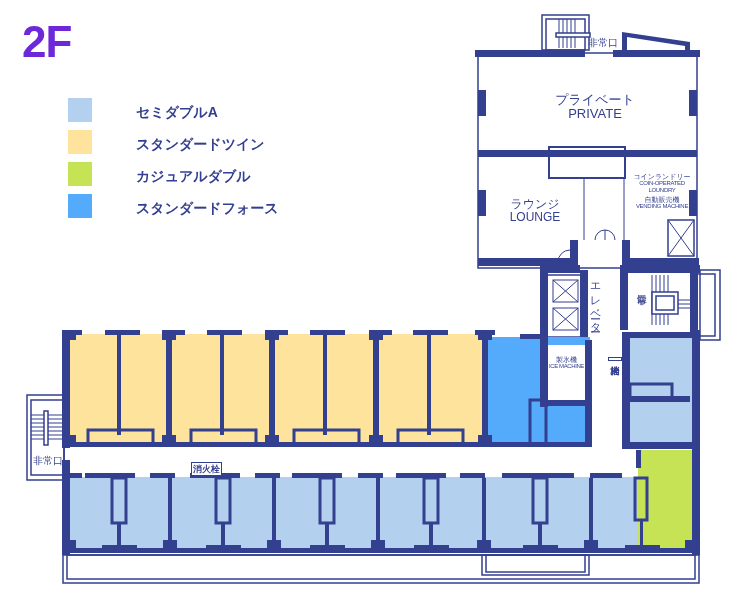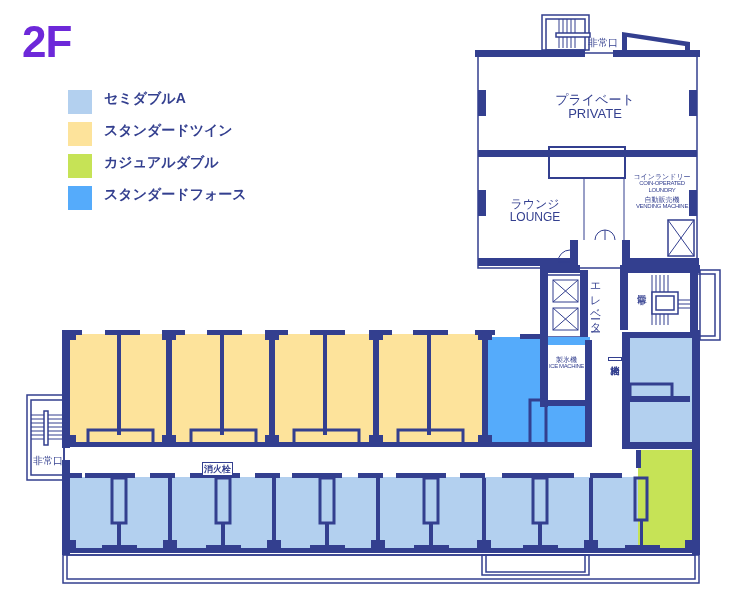--- a/index.html
+++ b/index.html
@@ -1,19 +1,19 @@
 <!DOCTYPE html>
 <html><head>
 <meta charset="utf-8">
 <style>
   html,body{margin:0;padding:0;background:#fff;}
   body{width:751px;height:600px;position:relative;overflow:hidden;font-family:"Liberation Sans","DejaVu Sans",sans-serif;}
   .title{position:absolute;left:22px;top:20px;font-size:44px;font-weight:bold;color:#6d28d9;letter-spacing:-1px;line-height:1;}
   .legend{position:absolute;left:68px;top:90px;}
-  .legend-item{display:flex;align-items:flex-start;height:32px;}
+  .legend-item{display:flex;align-items:flex-end;height:32px;gap:32px;}
   .swatch{width:24px;height:24px;margin-right:12px;}
   .legend-label{font-size:14px;font-weight:bold;color:#333f8f;}
   svg{position:absolute;left:0;top:0;}
   .lbl{position:absolute;color:#333f8f;font-weight:normal;text-align:center;line-height:1.05;}
   .tag{position:absolute;border:1px solid #333f8f;background:#fff;color:#333f8f;font-size:9px;font-weight:bold;padding:0 1px;line-height:12px;}
   .vert{writing-mode:vertical-rl;}
 </style>
 </head>
 <body>
 
@@ -277,14 +277,14 @@
   <div style="font-size:6px;letter-spacing:-0.3px;">VENDING MACHINE</div>
 </div>
 <div class="lbl" style="left:544px;top:356px;width:45px;font-size:7px;">
   <div>製氷機</div>
   <div style="font-size:6px;letter-spacing:-0.4px;">ICE MACHINE</div>
 </div>
 <div class="lbl vert" style="left:589px;top:276px;font-size:11px;">エレベーター</div>
 <div class="lbl" style="left:588px;top:38px;font-size:10px;">非常口</div>
 <div class="lbl vert" style="left:636px;top:287px;font-size:10px;">非常口</div>
 <div class="lbl" style="left:33px;top:456px;font-size:10px;">非常口</div>
-<div class="tag" style="left:202px;top:462px;">消火栓</div>
+<div class="tag" style="left:191px;top:462px;">消火栓</div>
 <div class="tag vert" style="left:608px;top:357px;padding:1px 0;">消火栓</div>
 
 </body></html>

